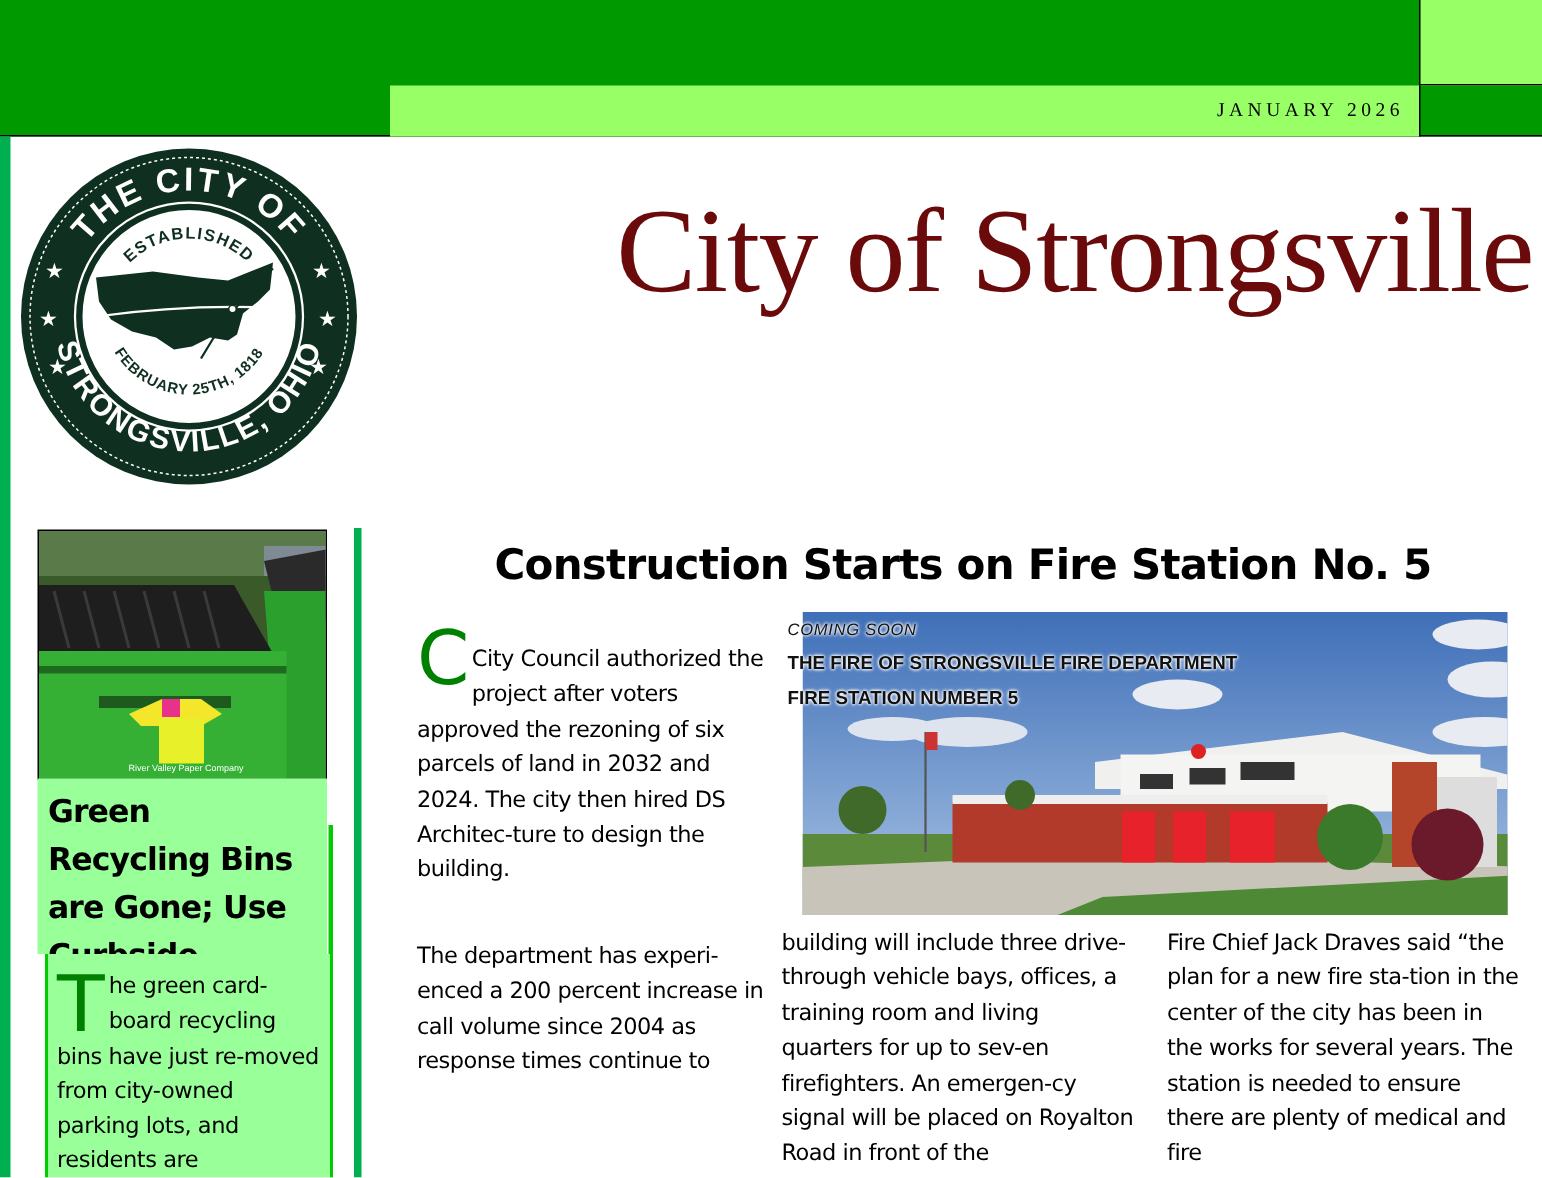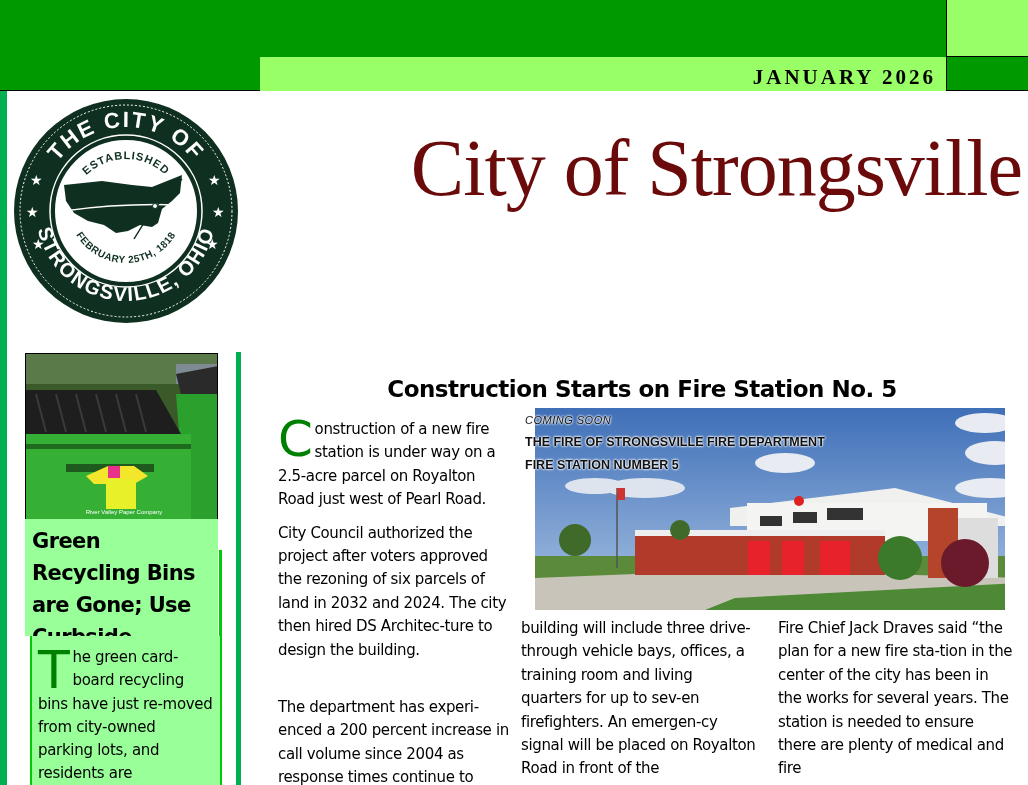--- a/index.html
+++ b/index.html
@@ -2,21 +2,21 @@
 <html><head>
 <meta charset="utf-8">
 <style>
   * { box-sizing: border-box; margin: 0; padding: 0; }
   html, body { width: 1028px; height: 785px; overflow: hidden; background: #ffffff; }
   body { position: relative; font-family: "Liberation Sans", sans-serif; }
 
   
   .top-bar { position: absolute; left: 0; top: 0; width: 946px; height: 91px; background: #009900; border-bottom: 1px solid #000; }
   .date-band { position: absolute; left: 260px; top: 57px; width: 686px; height: 34px; background: #99ff66; }
-  .date-text { position: absolute; right: 10px; top: 8px; font-family: "Liberation Serif", serif; font-size: 21px; letter-spacing: 3px; color: #000; font-weight: bold; }
+  .date-text { position: absolute; right: 10px; top: 8px; font-family: "Liberation Serif", serif; font-size: 13px; letter-spacing: 3px; color: #000; }
   .corner-light { position: absolute; left: 946px; top: 0; width: 82px; height: 57px; background: #99ff66; border-left: 1px solid #000; border-bottom: 1px solid #000; }
   .corner-dark { position: absolute; left: 946px; top: 57px; width: 82px; height: 34px; background: #009900; border-left: 1px solid #000; border-bottom: 1px solid #000; }
 
   .left-stripe { position: absolute; left: 0; top: 91px; width: 7px; height: 694px; background: #00b050; }
 
   
   .seal { position: absolute; left: 12px; top: 97px; width: 228px; height: 228px; }
 
   
   .title { position: absolute; left: 262px; top: 112px; width: 760px; text-align: right; font-family: "Liberation Serif", serif; color: #6b0a0a; font-size: 80px; line-height: 112px; letter-spacing: -1px; }
@@ -26,21 +26,21 @@
   .sidebar-head { position: absolute; left: 25px; top: 519px; width: 193px; height: 117px; background: #99ff99; padding: 6px 6px 0 7px; }
   .sidebar-head h2 { font-family: "DejaVu Sans", sans-serif; font-size: 21px; font-weight: bold; line-height: 32px; color: #000; letter-spacing: -0.6px; }
   .sidebar-body { position: absolute; left: 30px; top: 636px; width: 192px; height: 149px; background: #99ff99; border-left: 2px solid #00cc00; border-right: 2px solid #00cc00; padding: 10px 6px 0 6px; }
   .sidebar-right-line { position: absolute; left: 219px; top: 550px; width: 3px; height: 86px; background: #00cc00; }
   .sidebar-body p { font-family: "DejaVu Sans", sans-serif; font-size: 15px; line-height: 23.3px; color: #000; letter-spacing: -0.3px; }
   .dropcap-t { float: left; font-size: 52px; line-height: 44px; color: #008000; margin: 2px 3px 0 0; font-family: "DejaVu Sans", sans-serif; }
 
   .divider { position: absolute; left: 236px; top: 352px; width: 5px; height: 433px; background: #00b050; }
 
   
-  .article-head { position: absolute; left: 262px; top: 376px; width: 760px; text-align: center; font-family: "DejaVu Sans", sans-serif; font-weight: bold; font-size: 23px; color: #000; letter-spacing: -0.5px; }
+  .article-head { position: absolute; left: 262px; top: 360px; width: 760px; text-align: center; font-family: "DejaVu Sans", sans-serif; font-weight: bold; font-size: 28px; color: #000; letter-spacing: -0.5px; }
   .col { position: absolute; font-family: "DejaVu Sans", sans-serif; font-size: 15px; line-height: 23.4px; color: #000; letter-spacing: -0.35px; }
   .col p { margin-bottom: 10px; }
   .col1 { left: 278px; top: 418px; width: 232px; }
   .col2 { left: 521px; top: 617px; width: 236px; }
   .col3 { left: 778px; top: 617px; width: 236px; }
   .dropcap-c { float: left; font-size: 50px; line-height: 42px; color: #008000; margin: 0 2px 0 0; font-family: "DejaVu Sans", sans-serif; }
   .gap { height: 24px; }
 
   
   .station-photo { position: absolute; left: 519px; top: 408px; width: 486px; height: 202px; overflow: hidden; padding-left: 16px; }
@@ -139,21 +139,20 @@
   </p>
 </div>
 
 <div class="divider"></div>
 
 <div class="article-head">Construction Starts on Fire Station No. 5</div>
 
 <div class="col col1">
   <p>
     <span class="dropcap-c">C</span>
-    <span>onstruction of a new fire station is under way on a 2.5-acre parcel on Royalton Road just west of Pearl Road.</span>
   </p>
   <p>City Council authorized the project after voters approved the rezoning of six parcels of land in 2032 and 2024. The city then hired DS Architec-ture to design the building.</p>
   <div class="gap"></div>
   <p>The department has experi-enced a 200 percent increase in call volume since 2004 as response times continue to</p>
 </div>
 
 <div class="station-photo">
   <svg width="486" height="202" viewBox="0 0 486 202">
     <defs>
       <linearGradient id="sky" x1="0" y1="0" x2="0" y2="1">

